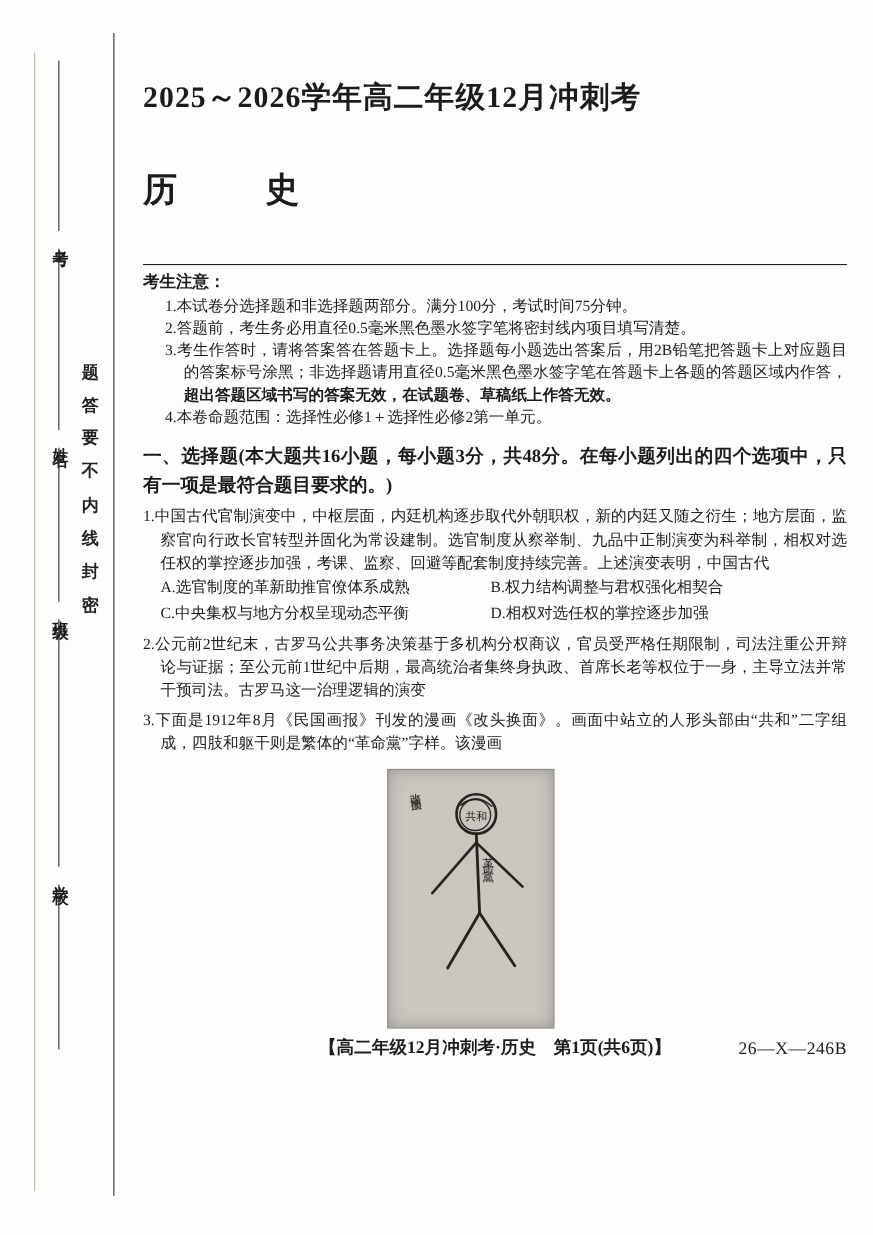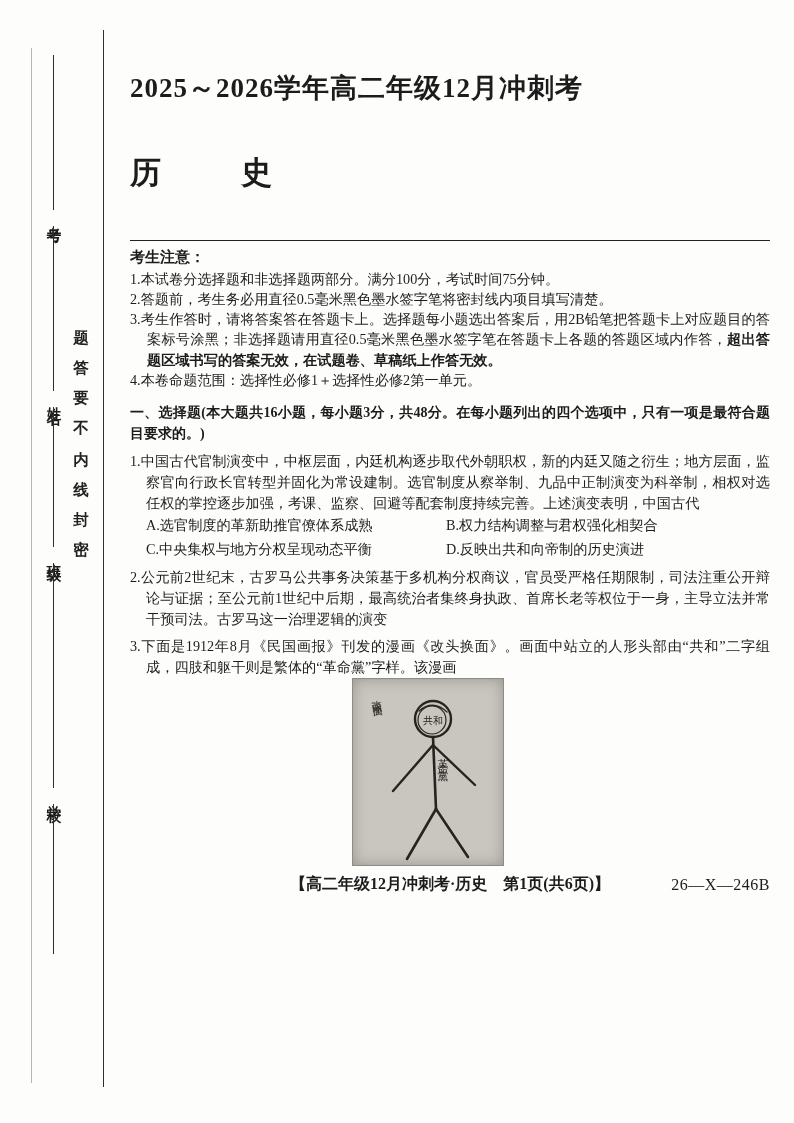--- a/index.html
+++ b/index.html
@@ -35,40 +35,40 @@
   .subject {
     margin-top:46px; text-align:left;
     font-size:31px; font-weight:bold; letter-spacing:6px;
   }
   .notice {
     margin-top:46px; border-top:1.6px solid #222; padding-top:5px;
   }
   .notice-head { font-size:15px; font-weight:bold; line-height:1.5; }
   .nitem {
     font-size:14.2px; line-height:1.43; text-align:justify;
-    padding-left:17px; text-indent:-17px;
+    padding-left:17px; text-indent:-17px;margin-left:20px;
   }
   .nitem .bolded { font-weight:bold; }
   .section-head {
-    margin-top:12px; font-size:14px; font-weight:bold; line-height:1.5; text-align:justify;
+    margin-top:12px; font-size:17px; font-weight:bold; line-height:1.5; text-align:justify;
   }
   .question { margin-top:7px; }
   .stem {
     font-size:14.2px; line-height:1.46; text-align:justify;
     padding-left:16px; text-indent:-16px;
   }
   .opts {
     margin-top:2px; padding-left:16px;
     display:grid; grid-template-columns:300px 1fr; row-gap:2px;
     font-size:14.2px; line-height:1.5;
   }
   
   .cartoon {
-    margin-left:222px;
-    width:152px; height:188px; background:#c9c6c0;
+    margin-top:12px; margin-left:222px;
+    width:152px; height:236px; background:#c9c6c0;
     border:1px solid #8f8c86; box-shadow:inset 0 0 14px rgba(60,58,52,.35);
     position:relative;
   }
   .cartoon svg { display:block; }
   
   .footer {
     margin-top:7px; position:relative; text-align:center;
     font-size:16px; line-height:1.4; width:100%;
   }
   .footer .fc { font-weight:bold; }
@@ -110,21 +110,21 @@
     </section>
 
     <p class="section-head">一、选择题(本大题共16小题，每小题3分，共48分。在每小题列出的四个选项中，只有一项是最符合题目要求的。)</p>
 
     <div class="question">
       <p class="stem">1.中国古代官制演变中，中枢层面，内廷机构逐步取代外朝职权，新的内廷又随之衍生；地方层面，监察官向行政长官转型并固化为常设建制。选官制度从察举制、九品中正制演变为科举制，相权对选任权的掌控逐步加强，考课、监察、回避等配套制度持续完善。上述演变表明，中国古代</p>
       <div class="opts">
         <span>A.选官制度的革新助推官僚体系成熟</span>
         <span>B.权力结构调整与君权强化相契合</span>
         <span>C.中央集权与地方分权呈现动态平衡</span>
-        <span>D.反映出共和向帝制的历史演进</span>
+        <span>D.相权对选任权的掌控逐步加强</span>
       </div>
     </div>
 
     <div class="question">
       <p class="stem">2.公元前2世纪末，古罗马公共事务决策基于多机构分权商议，官员受严格任期限制，司法注重公开辩论与证据；至公元前1世纪中后期，最高统治者集终身执政、首席长老等权位于一身，主导立法并常干预司法。古罗马这一治理逻辑的演变</p>
     </div>
 
     <div class="question">
       <p class="stem">3.下面是1912年8月《民国画报》刊发的漫画《改头换面》。画面中站立的人形头部由“共和”二字组成，四肢和躯干则是繁体的“革命黨”字样。该漫画</p>
     </div>

